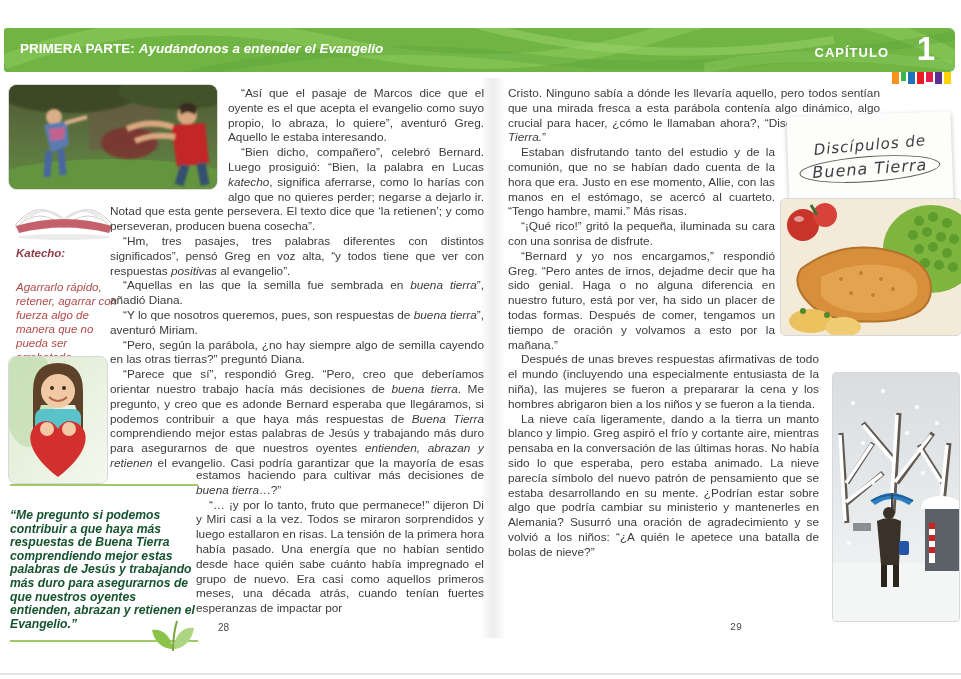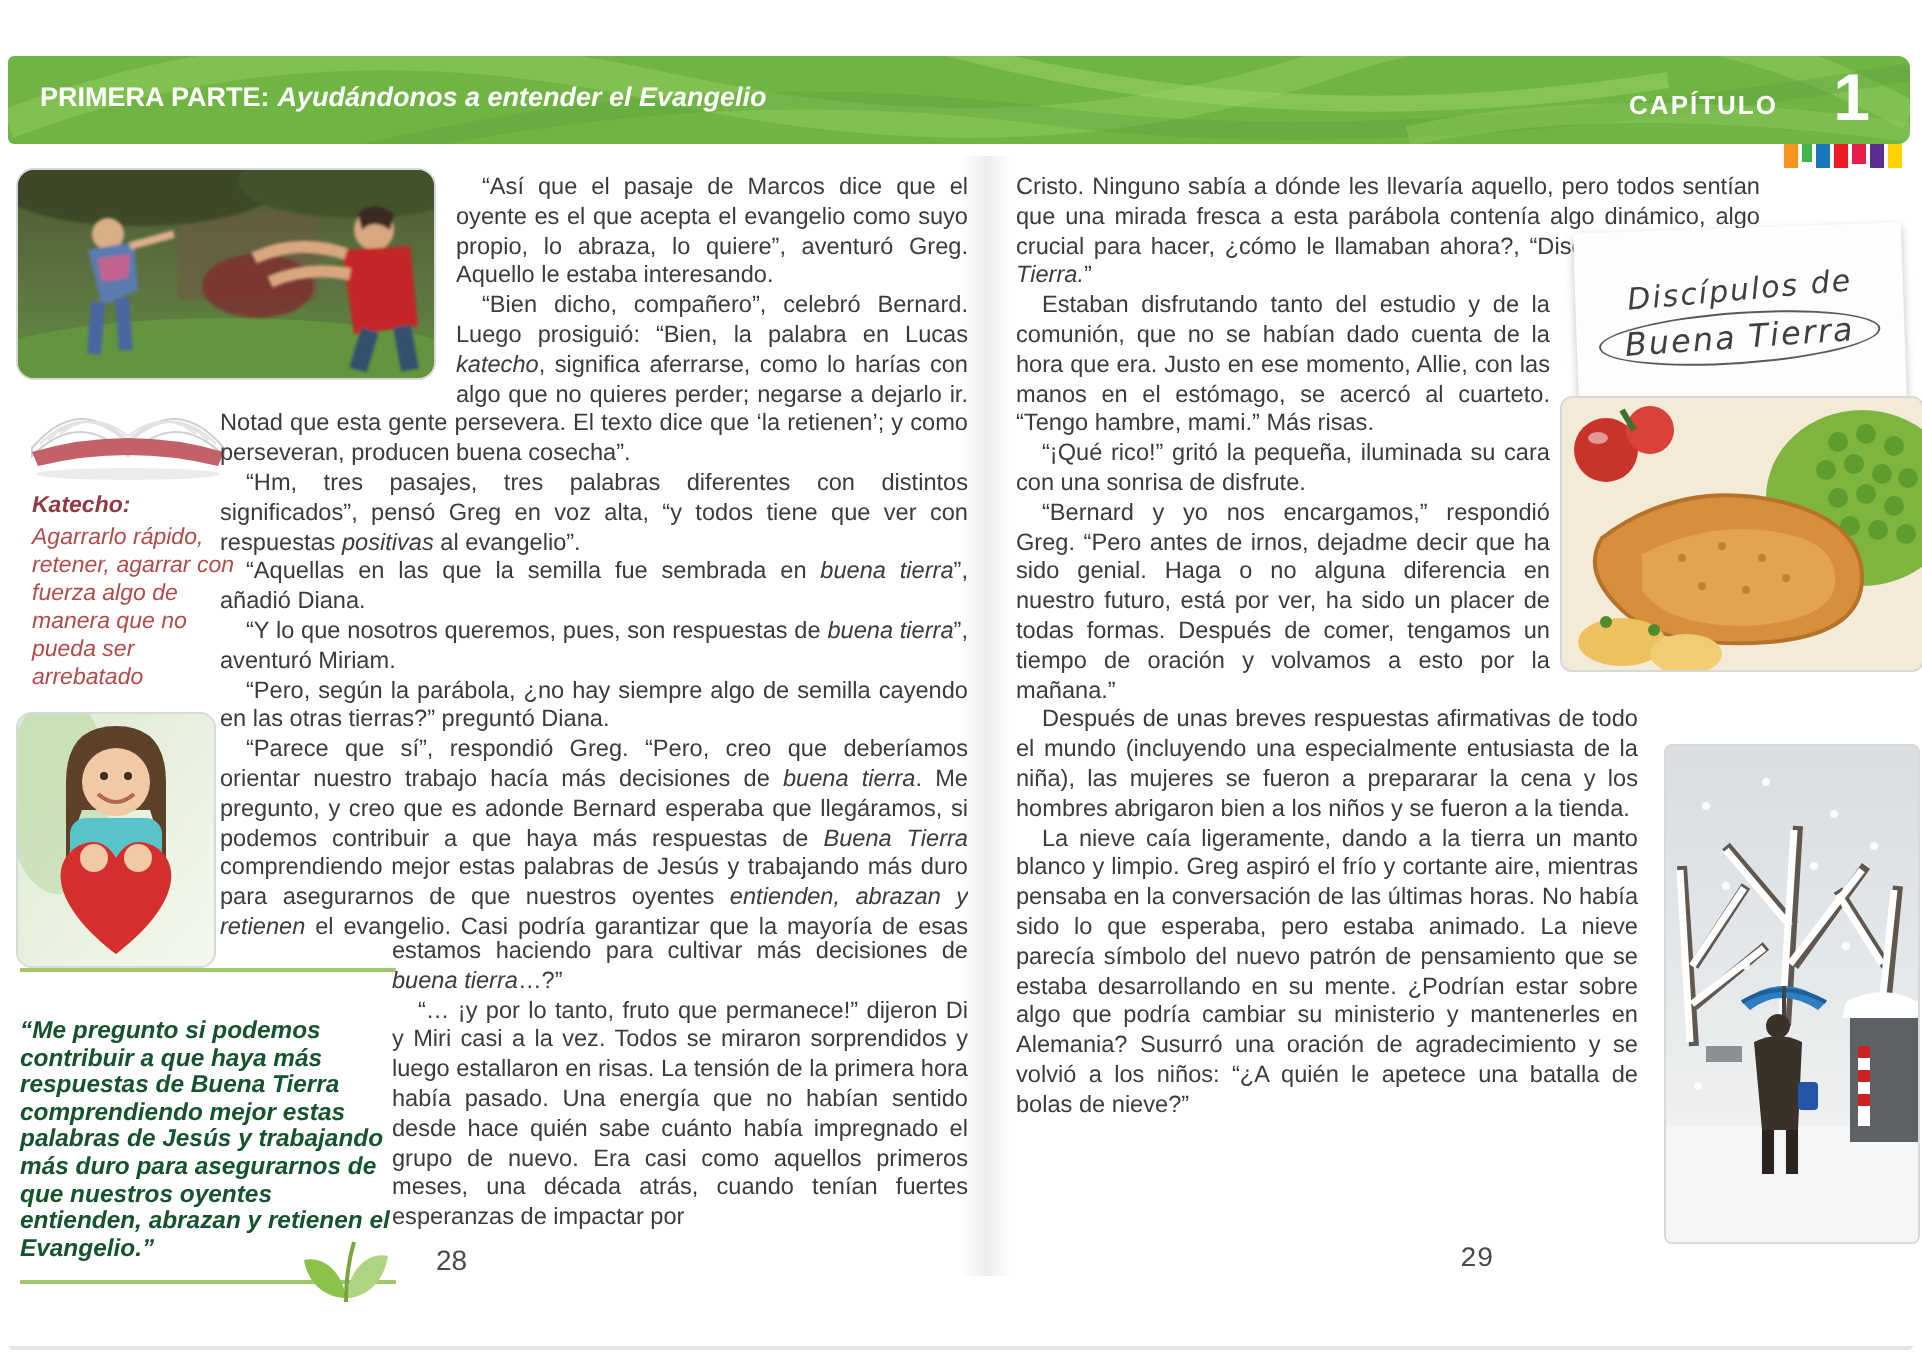--- a/index.html
+++ b/index.html
@@ -1,17 +1,17 @@
 <!DOCTYPE html>
 <html lang="es"><head>
 <meta charset="utf-8">
 <style>
   html,body{margin:0;padding:0;background:#ffffff;}
   .spread{position:relative;width:961px;height:679px;background:#fff;overflow:hidden;
-          font-family:"Liberation Sans",sans-serif;color:#3b3b3b;border-radius:17px;}
+          font-family:"Liberation Sans",sans-serif;color:#3b3b3b;}
   
   .band{position:absolute;left:4px;top:28px;width:951px;height:44px;background:#70b544;
         border-radius:3px 6px 6px 3px;overflow:hidden;}
   .band svg{position:absolute;left:0;top:0;}
   .band-title{position:absolute;left:16px;top:13px;color:#fff;font-size:13.5px;font-weight:bold;white-space:nowrap;}
   .band-title .it{font-style:italic;margin-left:4px;}
   .chap-label{position:absolute;right:66px;top:17px;color:#fff;font-size:13px;font-weight:bold;letter-spacing:1px;}
   .chap-num{position:absolute;right:20px;top:2px;color:#fff;font-size:33px;font-weight:bold;}
   .tabs{position:absolute;right:10px;top:72px;display:flex;gap:2px;align-items:flex-start;}
   .tab{width:7px;height:12px;}
@@ -30,36 +30,36 @@
   
   .photo{position:absolute;overflow:hidden;border:1px solid #d8d8d8;background:#eee;}
   .photo-family{left:8px;top:84px;width:208px;height:104px;border-radius:9px;}
   .photo-girl{left:8px;top:356px;width:98px;height:126px;border-radius:8px;}
   .photo-food{left:780px;top:198px;width:180px;height:136px;border-radius:6px;z-index:3;}
   .photo-snow{left:832px;top:372px;width:126px;height:248px;border-radius:4px;}
   .book-img{position:absolute;left:10px;top:182px;width:108px;height:60px;}
   
   .katecho{position:absolute;left:16px;top:246px;width:102px;font-size:11.5px;line-height:14px;
            font-style:italic;color:#b24a4a;}
-  .katecho .kt{display:block;font-weight:bold;color:#8f3a42;margin-bottom:2px;}
+  .katecho .kt{display:block;font-weight:bold;color:#8f3a42;margin-bottom:20px;}
   
   .pullquote{position:absolute;left:10px;top:484px;width:188px;padding:23px 0 9px;
              border-top:2px solid #a3c868;border-bottom:2px solid #a3c868;
              font-size:12.2px;line-height:13.6px;font-weight:bold;font-style:italic;color:#14532d;}
   .leaf{position:absolute;right:2px;bottom:-16px;}
   
   .note{position:absolute;left:788px;top:114px;width:164px;height:90px;background:#fdfdfb;
         box-shadow:0 2px 5px rgba(0,0,0,0.25);transform:rotate(-2deg);z-index:2;
         display:flex;flex-direction:column;align-items:center;justify-content:center;
         font-family:"DejaVu Sans",sans-serif;font-style:italic;color:#3f3f3f;}
   .note .l1{font-size:15px;transform:rotate(-3deg);letter-spacing:1px;}
   .note .l2{font-size:16px;margin-top:2px;display:inline-block;border:1.6px solid #5a5a5a;
             border-radius:50%;padding:2px 12px 3px;transform:rotate(-2deg);letter-spacing:1px;}
   
-  .pagenum{position:absolute;font-size:14px;color:#4a4a4a;text-align:right;}
+  .pagenum{position:absolute;font-size:10px;color:#4a4a4a;text-align:right;}
   .pn28{left:218px;top:622px;}
   .pn29{left:730px;top:622px;font-family:Liberation Mono, monospace;}
   .gutter{position:absolute;left:480px;top:78px;width:26px;height:560px;
           background:linear-gradient(to right,rgba(0,0,0,0),rgba(0,0,0,0.07),rgba(0,0,0,0));}
   .bottom-edge{position:absolute;left:0;right:0;bottom:4px;height:2px;background:#e3e3e3;}
 </style>
 </head>
 <body>
 
 <div class="spread">

